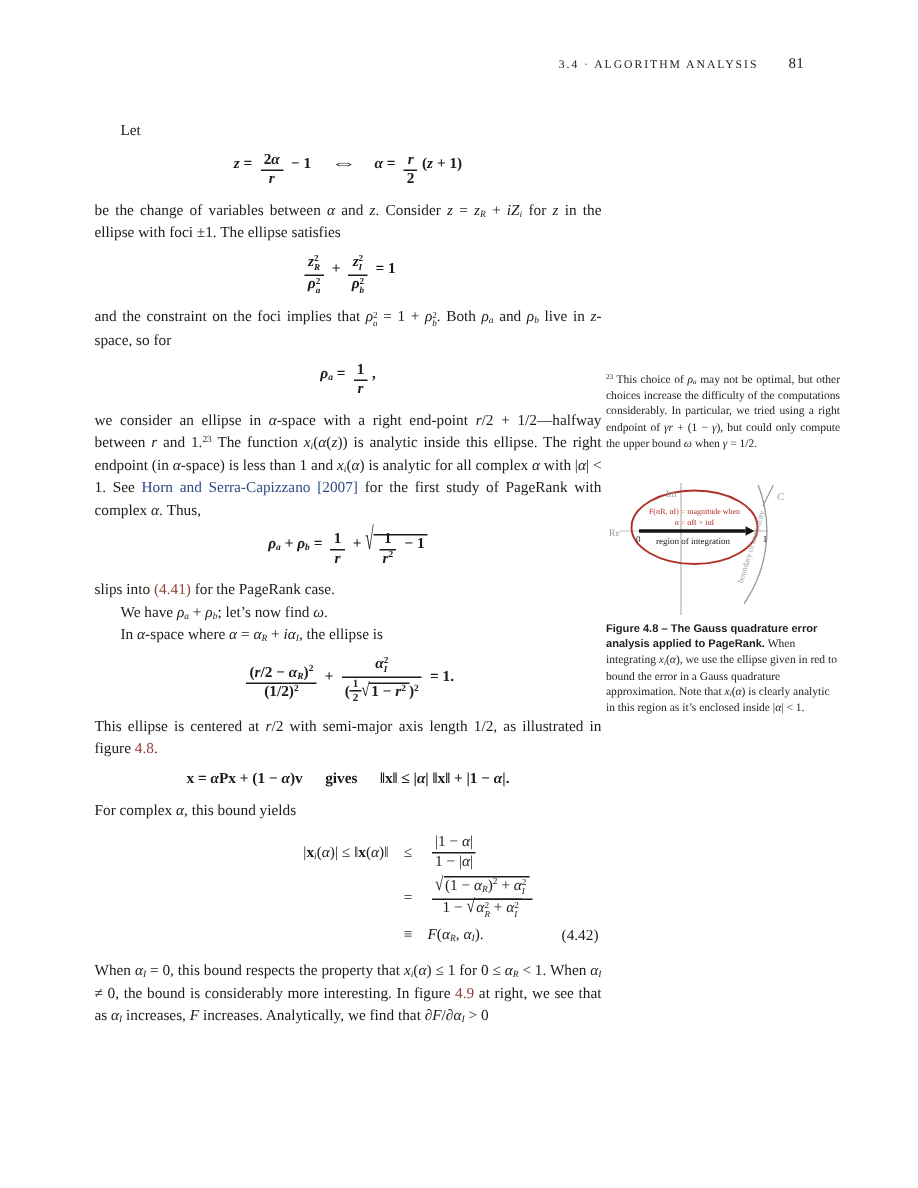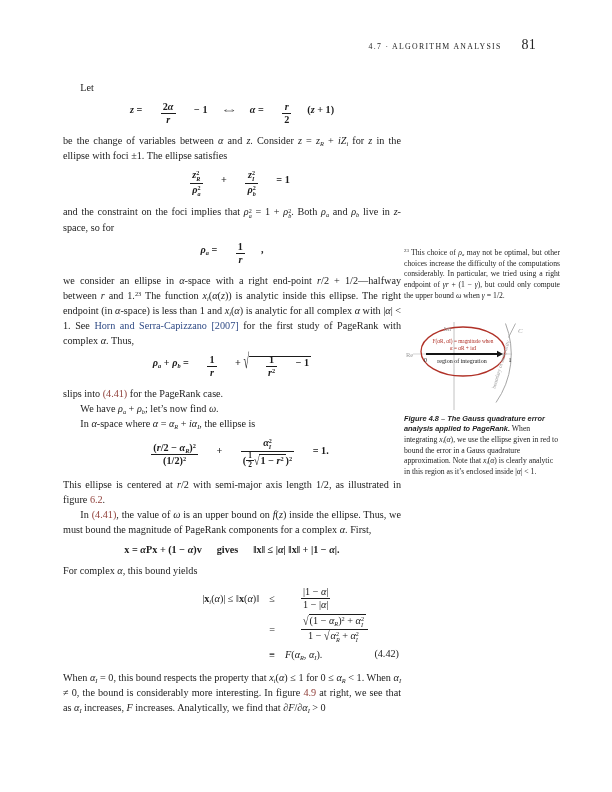--- a/index.html
+++ b/index.html
@@ -4,31 +4,31 @@
 <style>
   html,body{margin:0;padding:0;}
   body{
     width:612px;height:792px;position:relative;overflow:hidden;
     background:#ffffff;color:#1b1b1b;
     font-family:"Liberation Serif",serif;
   }
   
   .running{position:absolute;top:37px;left:0;width:536px;text-align:right;
     font-size:7.8px;letter-spacing:1.3px;color:#242424;}
-  .running .pg{font-size:14px;letter-spacing:0.2px;margin-left:20px;}
+  .running .pg{font-size:10px;letter-spacing:0.2px;margin-left:20px;}
 
   
   .main{position:absolute;left:63px;top:80px;width:338px;
     font-size:10.2px;line-height:15.1px;}
   .main p{margin:0;text-align:justify;}
   .main p.ind{text-indent:1.7em;}
 
   
   .eq{text-align:center;margin:6px 0 7px;line-height:1.3;font-weight:bold;}
-  .frac{display:inline-block;vertical-align:-0.95em;text-align:center;line-height:1.15;margin:0 16px;}
+  .frac{display:inline-block;vertical-align:-0.95em;text-align:center;line-height:1.15;margin:0 3px;}
   .frac>.n{display:block;padding:0 2px;}
   .frac>.d{display:block;border-top:0.8px solid #1b1b1b;padding:0 2px;}
   .frac.tf{font-size:0.72em;vertical-align:-0.45em;margin:0;}
   .ss{display:inline-block;font-size:0.6em;line-height:0.95;vertical-align:-0.5em;text-align:left;}
   .ss span,.ss i{display:block;}
   sub,sup{font-size:0.62em;line-height:0;}
   sup{vertical-align:0.55em;}
   sub{vertical-align:-0.25em;}
   .rad{border-top:0.8px solid #1b1b1b;padding:0 2px 0 1px;}
   .sq{display:inline-block;transform:scaleY(1.25);transform-origin:50% 58%;}
@@ -44,56 +44,55 @@
   .eq42 .lead{width:196px;text-align:right;}
   .eq42 .rel{width:26px;text-align:center;}
   .eq42 .tag{position:absolute;right:2px;top:50%;transform:translateY(-50%);font-family:Liberation Serif, serif;}
 
   
   .margincol{position:absolute;left:404px;top:248px;width:156px;
     font-size:7.7px;line-height:10.7px;color:#1e1e1e;}
   .margincol .note{margin:0;text-align:justify;}
   .figwrap{margin-top:20px;position:relative;width:156px;height:88px;}
   .cap{margin-top:4px;text-align:left;}
-  .cap .lab{font-family:"Liberation Sans",sans-serif;font-style:italic;font-weight:bold;font-size:7.4px;text-align:center;}
+  .cap .lab{font-family:"Liberation Sans",sans-serif;font-weight:bold;font-size:7.4px;text-align:center;}
   .cap .bod{font-size:7.7px;}
 
   
   .fig{display:block;}
   .fig text{font-family:"Liberation Serif",serif;}
   .s-gray{stroke:var(--gray);}
   .s-lgray{stroke:#c2c2c2;}
   .s-red{stroke:var(--figred);}
   .f-red{fill:var(--figred);}
   .f-gray{fill:var(--gray);}
   .s-dark{stroke:#141414;}
   .f-dark{fill:#141414;}
 </style>
 </head>
 <body>
 
 <div class="running">
-  <span>4.7 · ALGORITHM ANALYSIS</span><span class="pg">81</span>
+  <span>3.4 · ALGORITHM ANALYSIS</span><span class="pg">81</span>
 </div>
 
 <div class="main">
   <p class="ind">Let</p>
   <div class="eq"><i>z</i> = <span class="frac"><span class="n">2<i>α</i></span><span class="d"><i>r</i></span></span> − 1<span class="wide">⇔</span><i>α</i> = <span class="frac"><span class="n"><i>r</i></span><span class="d">2</span></span>(<i>z</i> + 1)</div>
   <p>be the change of variables between <i>α</i> and <i>z</i>. Consider <i>z</i> = <i>z</i><sub><i>R</i></sub> + <i>iZ</i><sub><i>i</i></sub> for <i>z</i> in the ellipse with foci ±1. The ellipse satisfies</p>
   <div class="eq"><span class="frac"><span class="n"><i>z</i><span class="ss"><span>2</span><i>R</i></span></span><span class="d"><i>ρ</i><span class="ss"><span>2</span><i>a</i></span></span></span> + <span class="frac"><span class="n"><i>z</i><span class="ss"><span>2</span><i>I</i></span></span><span class="d"><i>ρ</i><span class="ss"><span>2</span><i>b</i></span></span></span> = 1</div>
   <p>and the constraint on the foci implies that <i>ρ</i><span class="ss"><span>2</span><i>a</i></span> = 1 + <i>ρ</i><span class="ss"><span>2</span><i>b</i></span>. Both <i>ρ</i><sub><i>a</i></sub> and <i>ρ</i><sub><i>b</i></sub> live in <i>z</i>-space, so for</p>
   <div class="eq"><i>ρ</i><sub><i>a</i></sub> = <span class="frac"><span class="n">1</span><span class="d"><i>r</i></span></span>,</div>
   <p>we consider an ellipse in <i>α</i>-space with a right end-point <i>r</i>/2 + 1/2—halfway between <i>r</i> and 1.<sup>23</sup> The function <i>x</i><sub><i>i</i></sub>(<i>α</i>(<i>z</i>)) is analytic inside this ellipse. The right endpoint (in <i>α</i>-space) is less than 1 and <i>x</i><sub><i>i</i></sub>(<i>α</i>) is analytic for all complex <i>α</i> with |<i>α</i>| &lt; 1. See <span class="cite">Horn and Serra-Capizzano [2007]</span> for the first study of PageRank with complex <i>α</i>. Thus,</p>
   <div class="eq"><i>ρ</i><sub><i>a</i></sub> + <i>ρ</i><sub><i>b</i></sub> = <span class="frac"><span class="n">1</span><span class="d"><i>r</i></span></span> + <span class="sq2">√</span><span class="rad"><span class="frac"><span class="n">1</span><span class="d"><i>r</i><sup>2</sup></span></span> − 1</span></div>
   <p>slips into <span class="ref">(4.41)</span> for the PageRank case.</p>
   <p class="ind">We have <i>ρ</i><sub><i>a</i></sub> + <i>ρ</i><sub><i>b</i></sub>; let’s now find <i>ω</i>.</p>
   <p class="ind">In <i>α</i>-space where <i>α</i> = <i>α</i><sub><i>R</i></sub> + <i>iα</i><sub><i>I</i></sub>, the ellipse is</p>
   <div class="eq"><span class="frac"><span class="n">(<i>r</i>/2 − <i>α</i><sub><i>R</i></sub>)<sup>2</sup></span><span class="d">(1/2)<sup>2</sup></span></span> + <span class="frac"><span class="n"><i>α</i><span class="ss"><span>2</span><i>I</i></span></span><span class="d">(<span class="frac tf"><span class="n">1</span><span class="d">2</span></span><span class="sq">√</span><span class="rad">1 − <i>r</i><sup>2</sup></span>)<sup>2</sup></span></span> = 1.</div>
-  <p>This ellipse is centered at <i>r</i>/2 with semi-major axis length 1/2, as illustrated in figure <span class="ref">6.2</span>.</p>
-  <p class="ind">In <span class="ref">(4.41)</span>, the value of <i>ω</i> is an upper bound on <i>f</i>(<i>z</i>) inside the ellipse. Thus, we must bound the magnitude of PageRank components for a complex <i>α</i>. First,</p>
+  <p>This ellipse is centered at <i>r</i>/2 with semi-major axis length 1/2, as illustrated in figure <span class="ref">4.8</span>.</p>
   <div class="eq"><b>x</b> = <i>α</i><b>Px</b> + (1 − <i>α</i>)<b>v</b><span class="gap">gives</span>‖<b>x</b>‖ ≤ |<i>α</i>| ‖<b>x</b>‖ + |1 − <i>α</i>|.</div>
   <p>For complex <i>α</i>, this bound yields</p>
 
   <div class="eq42">
     <div class="row">
       <span class="lead">|<b>x</b><sub><i>i</i></sub>(<i>α</i>)| ≤ ‖<b>x</b>(<i>α</i>)‖</span>
       <span class="rel">≤</span>
       <span class="body"><span class="frac"><span class="n">|1 − <i>α</i>|</span><span class="d">1 − |<i>α</i>|</span></span></span>
     </div>
     <div class="row">

